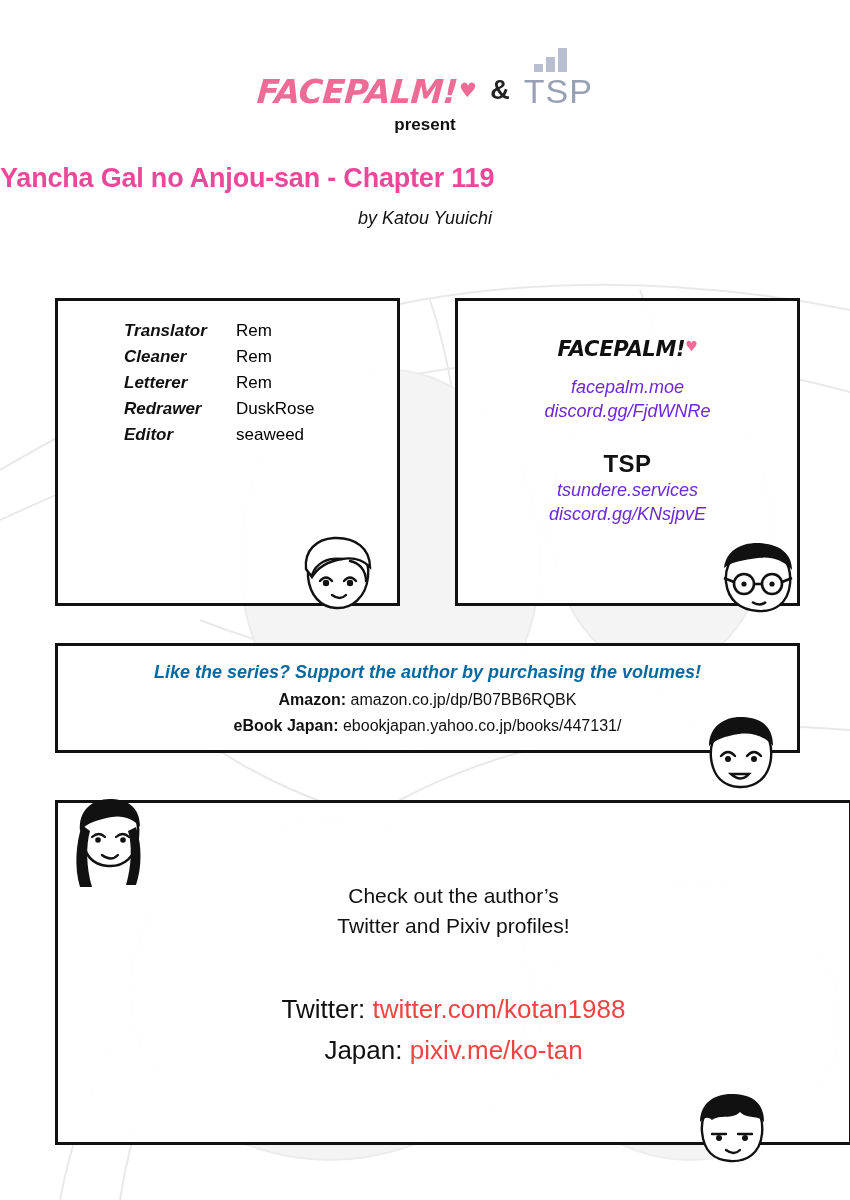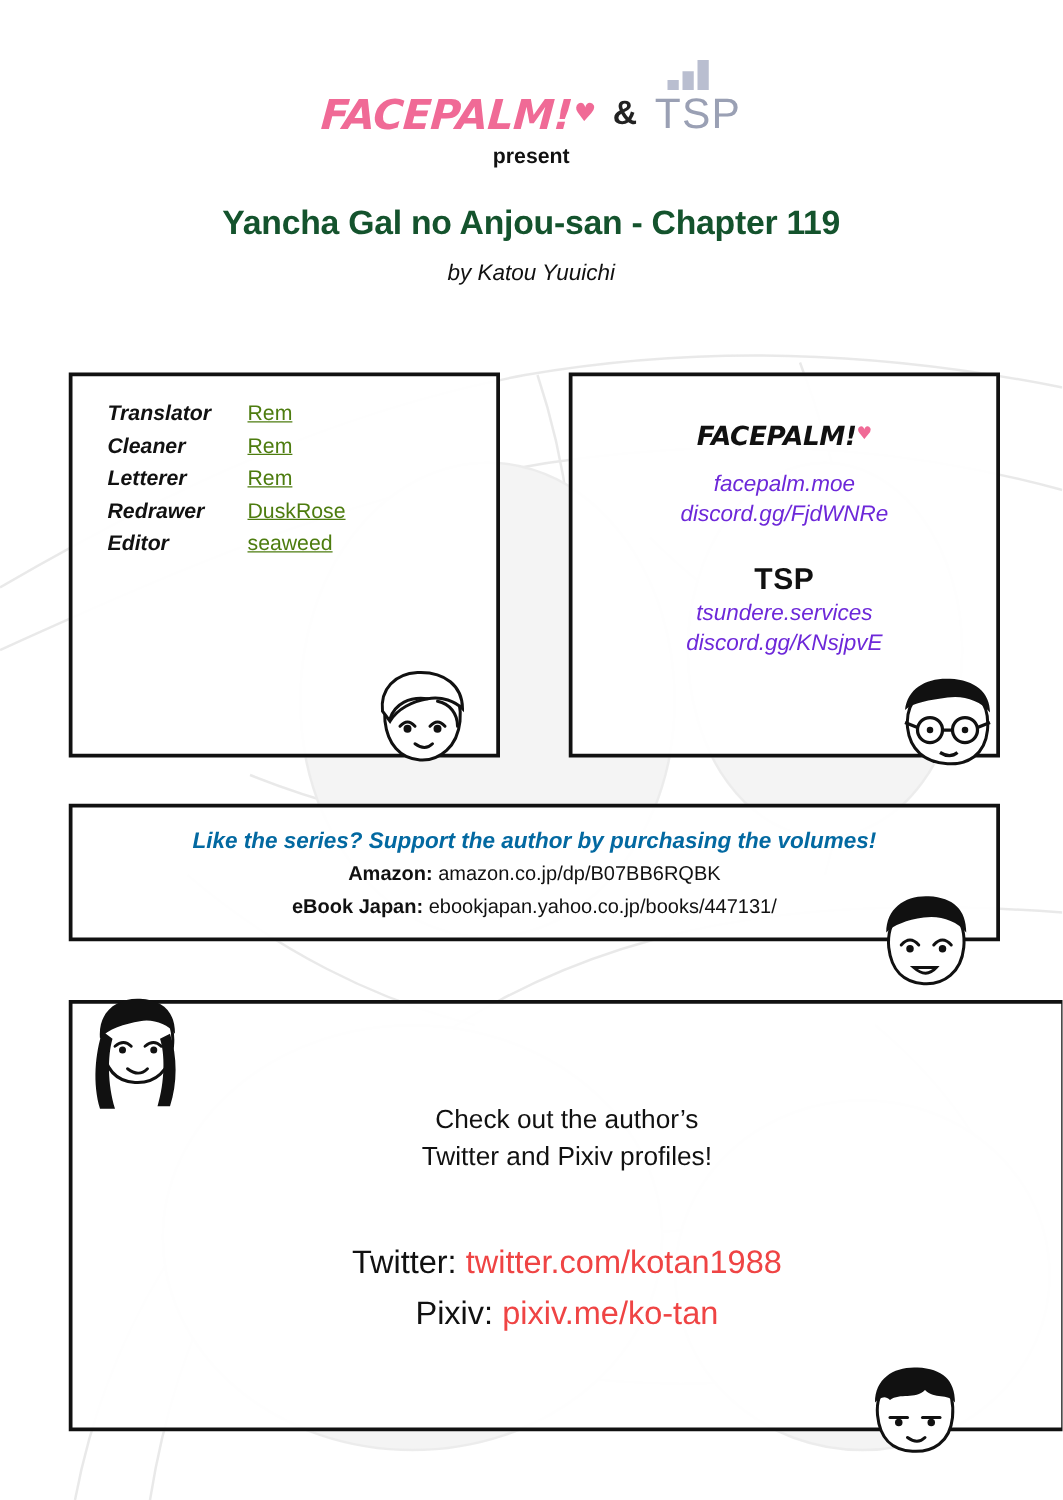--- a/index.html
+++ b/index.html
@@ -106,24 +106,24 @@
     font-size: 17px;
     font-weight: bold;
     color: #111;
   }
 
   .title {
     position: absolute;
     top: 163px;
     left: 0;
     right: 0;
-    text-align: center;
+    text-align: left;
     font-size: 27px;
     font-weight: bold;
-    color: #14532d;
+    color: #ec4899;
     letter-spacing: -0.2px;
   }
   .author {
     position: absolute;
     top: 208px;
     left: 0;
     right: 0;
     text-align: center;
     font-size: 18px;
     font-style: italic;
@@ -139,37 +139,37 @@
   }
 
   #staff-box {
     left: 55px;
     top: 298px;
     width: 345px;
     height: 308px;
   }
   .staff-list {
     padding: 20px 0 0 28px;
+    margin-left: 38px;
   }
   .staff-row {
     display: flex;
     align-items: baseline;
     margin-bottom: 6px;
   }
   .staff-role {
     width: 112px;
     font-size: 17px;
     font-weight: bold;
     font-style: italic;
     color: #111;
   }
   .staff-name {
     font-size: 17px;
-    color: #4d7c0f;
-    text-decoration: underline;
+    color: #000000;
   }
 
   #groups-box {
     left: 455px;
     top: 298px;
     width: 345px;
     height: 308px;
     text-align: center;
   }
   .fp-head {
@@ -366,21 +366,21 @@
   <div class="box" id="author-box">
     <div class="author-check">
       <div>Check out the author’s</div>
       <div>Twitter and Pixiv profiles!</div>
     </div>
     <div class="social-row">
       <span class="social-label">Twitter:</span>
       <span class="social-link">twitter.com/kotan1988</span>
     </div>
     <div class="social-row second">
-      <span class="social-label">Pixiv:</span>
+      <span class="social-label">Japan:</span>
       <span class="social-link">pixiv.me/ko-tan</span>
     </div>
   </div>
 
   <svg class="chibi" id="chibi-staff" width="92" height="84" viewBox="0 0 92 84">
     <g fill="#fff" stroke="#111" stroke-width="2.4" stroke-linecap="round">
       <path d="M18 44 C16 22, 32 8, 50 9 C70 10, 80 24, 78 44 C76 64, 62 76, 46 75 C30 74, 20 62, 18 44 Z"></path>
       <path d="M16 36 C14 18, 26 6, 44 5 C66 4, 80 16, 80 34 C74 28, 64 24, 52 26 C40 28, 28 34, 22 44 Z" fill="#fff"></path>
       <path d="M22 42 C26 30, 38 24, 52 26" fill="none"></path>
       <path d="M60 28 C70 30, 76 38, 76 48" fill="none"></path>

